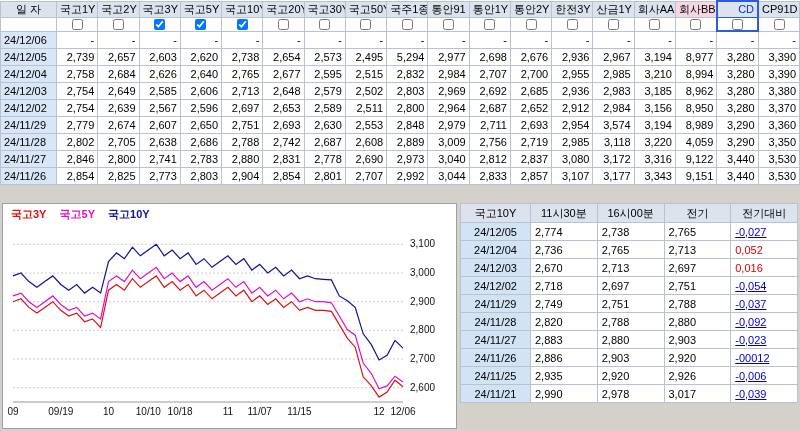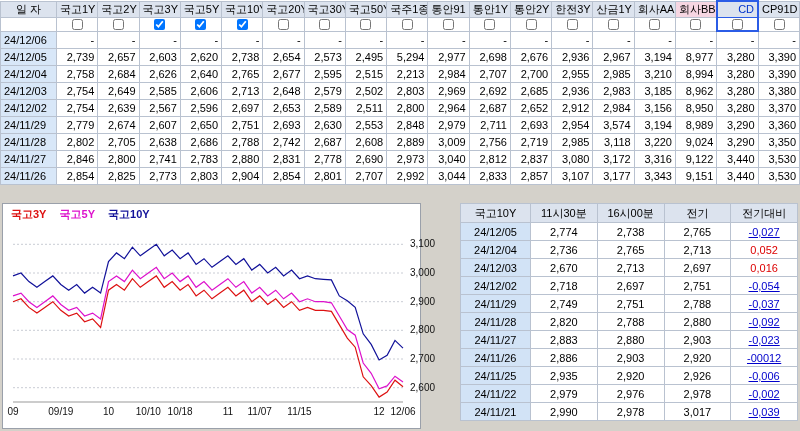--- a/index.html
+++ b/index.html
@@ -12,31 +12,31 @@
     overflow:hidden; white-space:nowrap; font-weight:normal; }
   table.grid thead th { background:#dce3ee; text-align:center; height:16px; }
   table.grid thead th.pink { background:#f6d6e2; }
   table.grid thead th.sel { color:#0033cc; border:2px solid #2b5ce6; border-bottom:1px solid #2b5ce6;text-align:right; }
   tr.cb-row td { background:#ffffff; text-align:center; height:13px; padding:0; }
   tr.cb-row td.sel { border:2px solid #2b5ce6; border-top:1px solid #2b5ce6; }
   tr.cb-row input { width:11px; height:11px; margin:0; vertical-align:middle; }
   td.date { background:#d8e7f8; }
   td.num { text-align:right; background:#fff; }
   
-  .chart-panel { position:absolute; left:2px; top:203px; width:419px; height:226px;
+  .chart-panel { position:absolute; left:2px; top:203px; width:455px; height:226px;
     background:#fff; border:1px solid #9aa0aa; }
   .legend { position:absolute; left:8px; top:3px; font-weight:bold; z-index:2; }
   .legend span { margin-right:10px; }
   .chart-panel svg { position:absolute; left:0; top:0; }
   
   .right-panel { position:absolute; left:460px; top:203px; width:338px; }
   table.rt { border-collapse:collapse; table-layout:fixed; width:100%; background:#fff; border:1px solid #8a93a3; }
   table.rt th, table.rt td { border:1px solid #b9c2d0; padding:0 4px; overflow:hidden; white-space:nowrap; font-weight:normal; }
   table.rt th { background:#dce3ee; text-align:center; height:19px; }
-  table.rt td { height:18px; text-align:center; }
+  table.rt td { height:18px; text-align:left; }
   table.rt td.date { background:#d2e3f6; text-align:center; }
   td.chg-up { color:#dd0000; }
   td.chg-down { color:#0000cc;text-decoration:underline; }
 </style>
 </head>
 <body>
 
 <div class="top-panel">
   <table class="grid">
     <colgroup id="top-colgroup">
@@ -150,21 +150,21 @@
         <tr>
           <td class="date">24/12/04</td>
           <td class="num">2,758</td>
           <td class="num">2,684</td>
           <td class="num">2,626</td>
           <td class="num">2,640</td>
           <td class="num">2,765</td>
           <td class="num">2,677</td>
           <td class="num">2,595</td>
           <td class="num">2,515</td>
-          <td class="num">2,213</td>
+          <td class="num">2,832</td>
           <td class="num">2,984</td>
           <td class="num">2,707</td>
           <td class="num">2,700</td>
           <td class="num">2,955</td>
           <td class="num">2,985</td>
           <td class="num">3,210</td>
           <td class="num">8,994</td>
           <td class="num">3,280</td>
           <td class="num">3,390</td>
         </tr>
@@ -241,21 +241,21 @@
           <td class="num">2,742</td>
           <td class="num">2,687</td>
           <td class="num">2,608</td>
           <td class="num">2,889</td>
           <td class="num">3,009</td>
           <td class="num">2,756</td>
           <td class="num">2,719</td>
           <td class="num">2,985</td>
           <td class="num">3,118</td>
           <td class="num">3,220</td>
-          <td class="num">9,024</td>
+          <td class="num">4,059</td>
           <td class="num">3,290</td>
           <td class="num">3,350</td>
         </tr>
         <tr>
           <td class="date">24/11/27</td>
           <td class="num">2,846</td>
           <td class="num">2,800</td>
           <td class="num">2,741</td>
           <td class="num">2,783</td>
           <td class="num">2,880</td>
@@ -410,27 +410,20 @@
           <td class="chg-down">-00012</td>
         </tr>
         <tr>
           <td class="date">24/11/25</td>
           <td>2,935</td>
           <td>2,920</td>
           <td>2,926</td>
           <td class="chg-down">-0,006</td>
         </tr>
         <tr>
-          <td class="date">24/11/22</td>
-          <td>2,979</td>
-          <td>2,976</td>
-          <td>2,978</td>
-          <td class="chg-down">-0,002</td>
-        </tr>
-        <tr>
           <td class="date">24/11/21</td>
           <td>2,990</td>
           <td>2,978</td>
           <td>3,017</td>
           <td class="chg-down">-0,039</td>
         </tr>
       </tbody>
   </table>
 </div>
 

